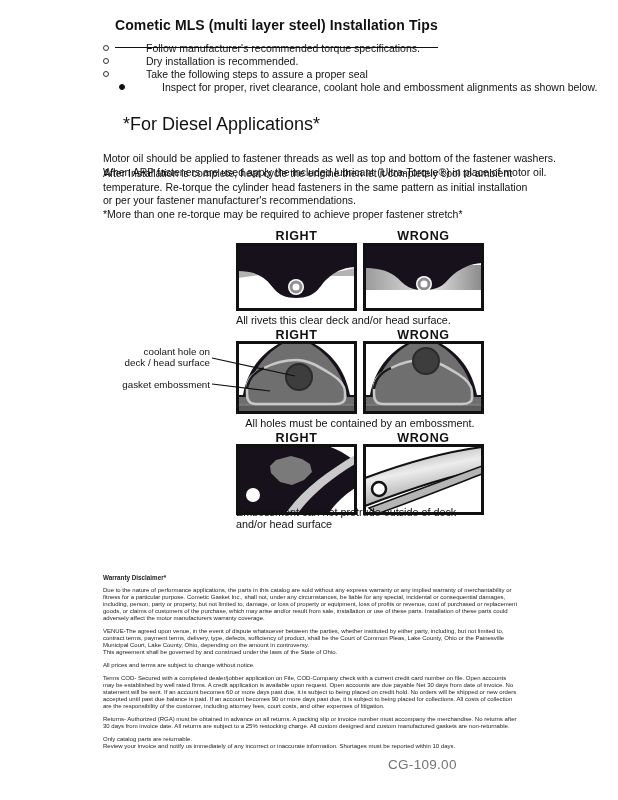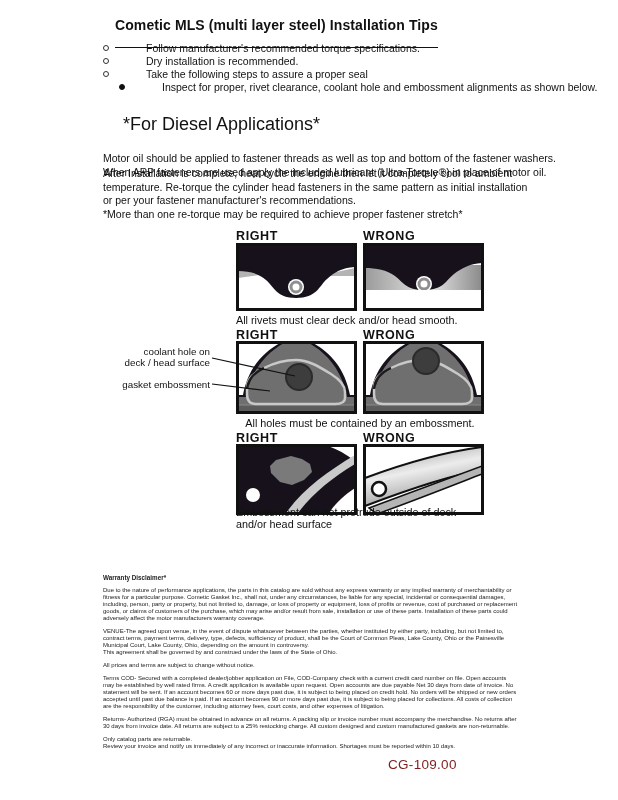--- a/index.html
+++ b/index.html
@@ -20,34 +20,34 @@
     margin-right:5px;position:relative;top:-1px;flex:0 0 auto;display:inline-block;
   }
   .b-sub{margin-left:16px;}
   .b-marker.filled{background:#111;border-color:#111;width:4px;height:4px;}
   .h2{left:103px;top:114px;font-size:18px;font-weight:normal;margin-left:20px;}
   .para{font-size:10.5px;line-height:13.5px;white-space:pre-line;}
   .p1{left:103px;top:152px;}
   .p2{left:103px;top:167px;}
   .pnote{left:103px;top:208px;}
   .dg-label{
-    width:121px;text-align:left;font-size:12.5px;font-weight:600;
+    width:121px;text-align:center;font-size:12.5px;font-weight:600;
     letter-spacing:.6px;color:#111;
   }
   .dg-box{width:121px;}
   .dg-box svg{display:block;}
   .dg-caption{font-size:10.8px;line-height:12px;color:#111;}
   .side-label{
     font-size:9.8px;line-height:11px;text-align:right;width:110px;
     white-space:pre-line;color:#111;
   }
   .disclaimer{left:103px;top:574px;width:416px;font-size:6px;line-height:7px;color:#222;}
   .disclaimer .dp{white-space:pre-line;margin:0 0 6px 0;}
   .disc-head{font-weight:bold;font-size:6.3px;margin:0 0 6px 0;}
-  .pagenum{left:388px;top:757px;font-size:13.5px;letter-spacing:.3px;color:#7f1d1d;}
+  .pagenum{left:388px;top:757px;font-size:13.5px;letter-spacing:.3px;color:#737373;}
 </style>
 </head>
 <body>
 
 <div class="page">
 
   <div class="abs title">Cometic MLS (multi layer steel) Installation Tips</div>
 
   <div class="abs bullets">
     <div class="b-row">
@@ -103,21 +103,21 @@
       <rect x="0" y="0" width="121" height="68" fill="#ffffff"></rect>
       <rect x="2" y="22" width="117" height="25" fill="url(#g1)"></rect>
       <path d="M2,2 H119 V20 C106,21 99,25 91,31 C83,37 81,47 61,47 C43,47 40,39 32,33 C24,27 13,25 2,25 Z" fill="#17111b"></path>
       <circle cx="61" cy="41" r="8" fill="#ffffff"></circle>
       <circle cx="61" cy="41" r="5" fill="none" stroke="#8f8f8f" stroke-width="3"></circle>
       <rect x="2" y="47" width="117" height="19" fill="#ffffff"></rect>
       <rect x="1.5" y="1.5" width="118" height="65" fill="none" stroke="#111" stroke-width="3"></rect>
     </svg>
   </div>
 
-  <div class="abs dg-caption" style="left:236px;top:314px;">All rivets must clear deck and/or head smooth.</div>
+  <div class="abs dg-caption" style="left:236px;top:314px;">All rivets this clear deck and/or head surface.</div>
 
   <div class="abs dg-label" style="left:236px;top:328px;">RIGHT</div>
   <div class="abs dg-label" style="left:363px;top:328px;">WRONG</div>
 
   <div class="abs side-label" style="left:100px;top:346px;">coolant hole on
 deck / head surface</div>
   <div class="abs side-label" style="left:100px;top:379px;">gasket embossment</div>
 
   <div class="abs dg-box" style="left:236px;top:341px;">
     <svg width="121" height="73" viewBox="0 0 121 73">

